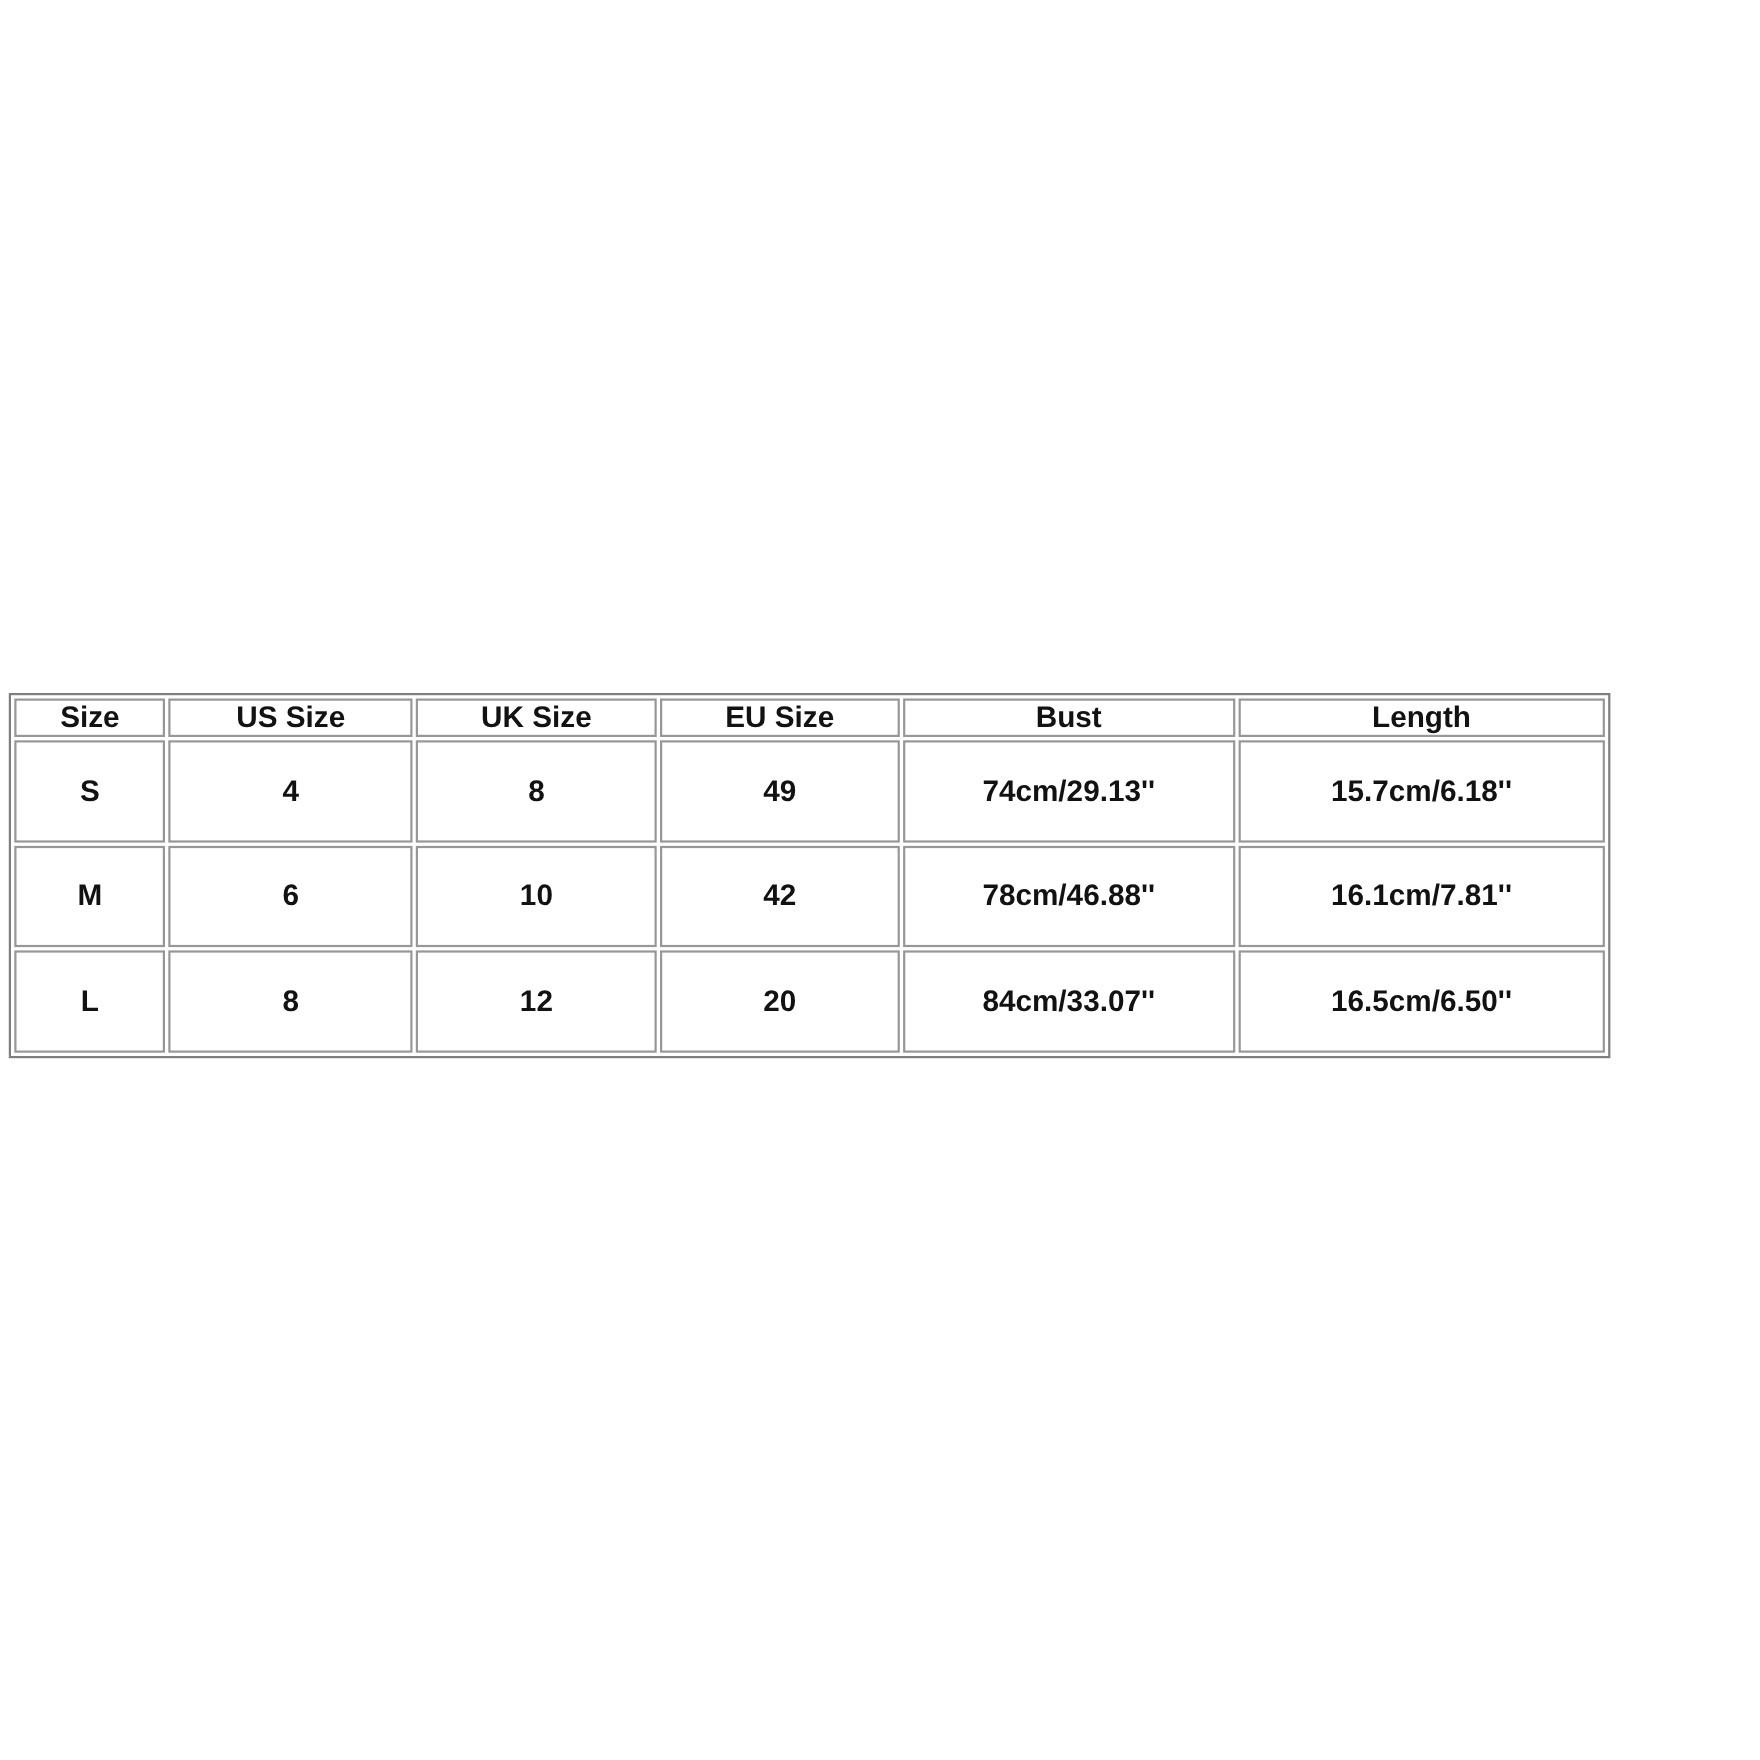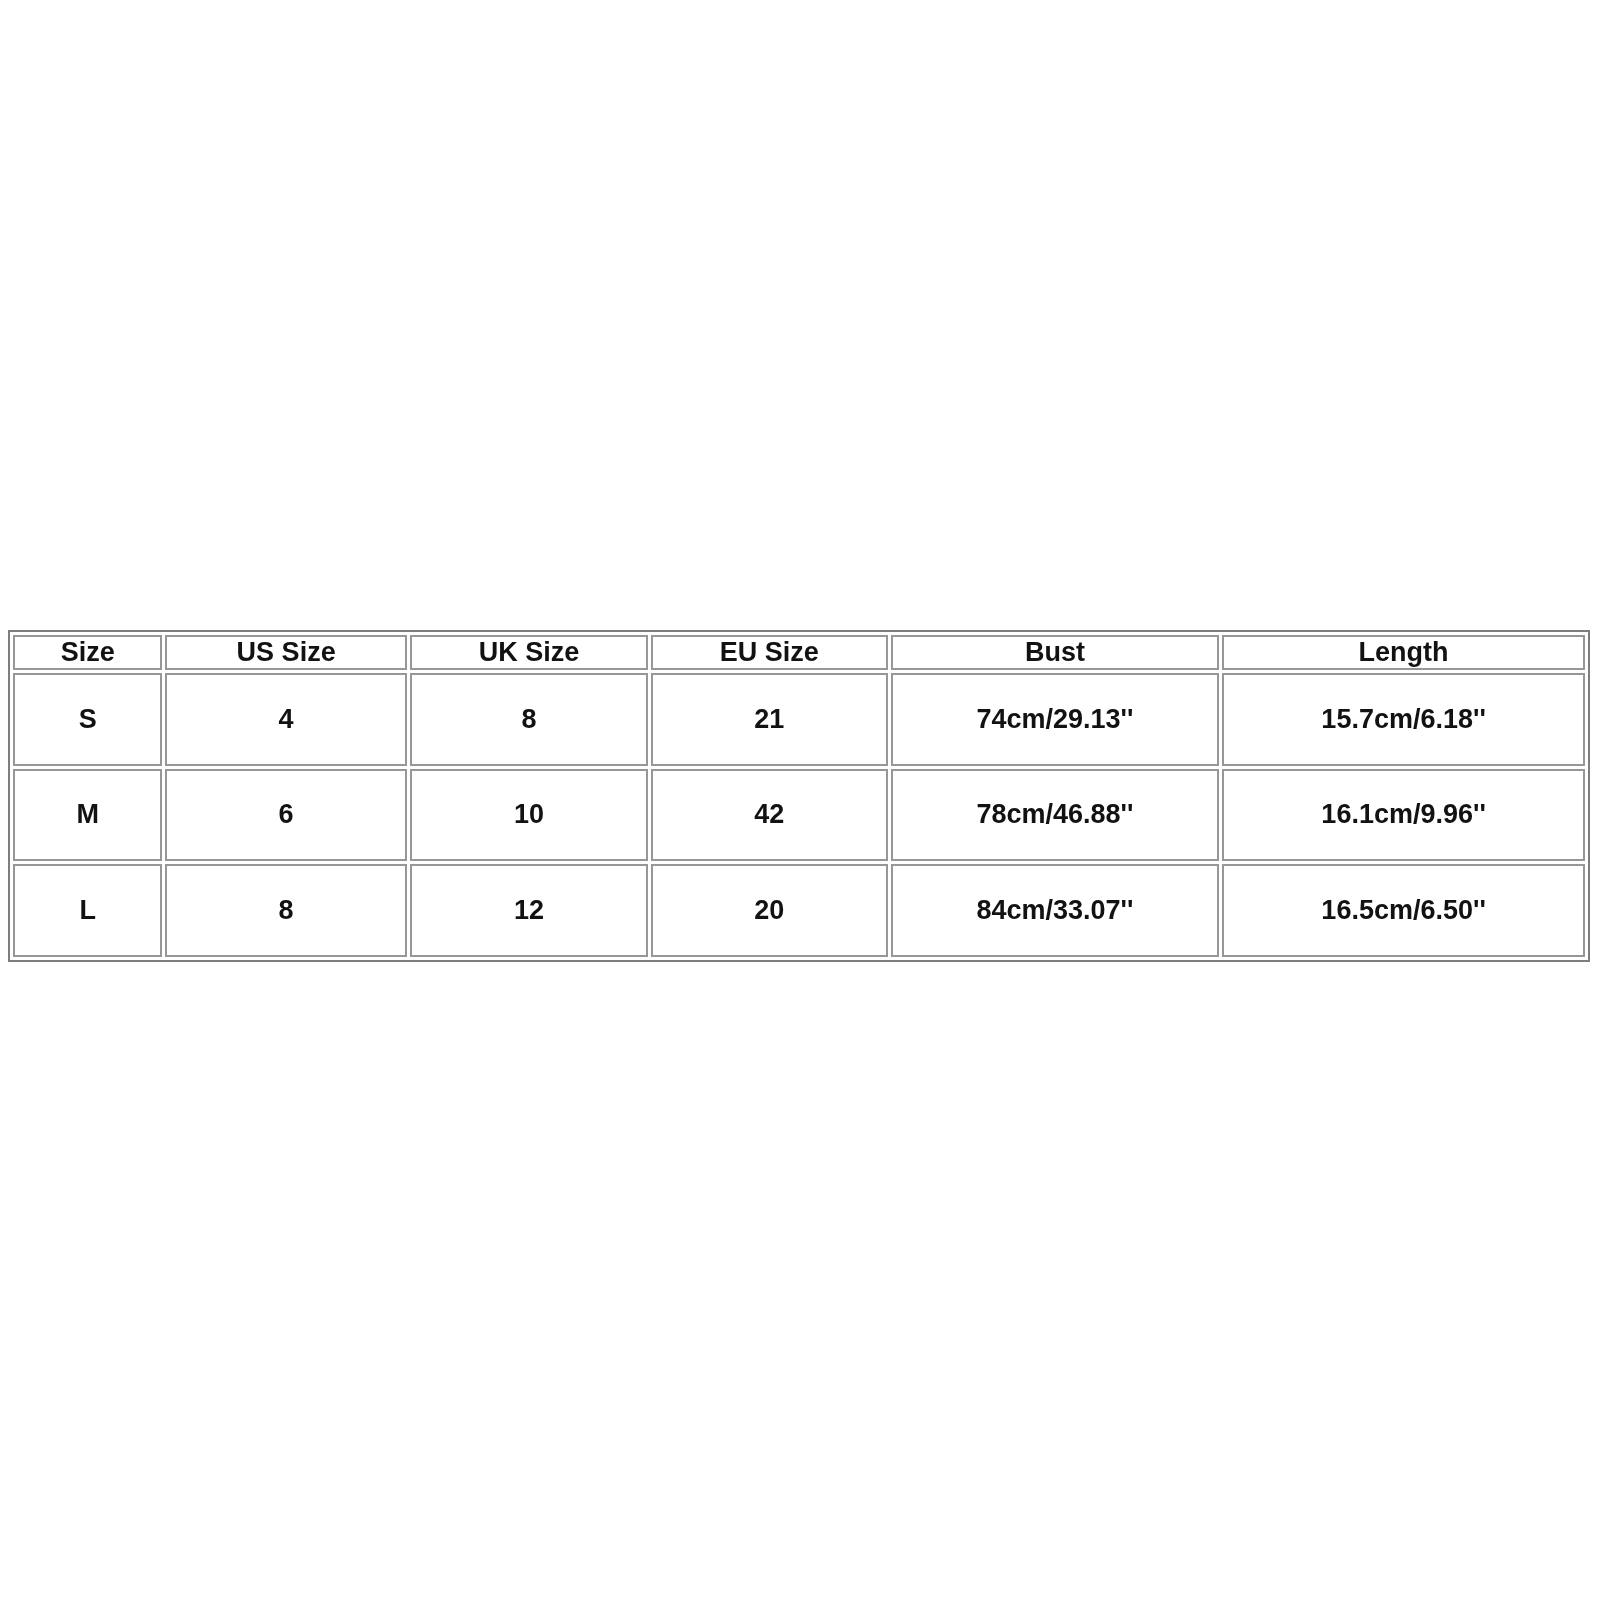--- a/index.html
+++ b/index.html
@@ -10,21 +10,21 @@
   body {
     width: 1600px;
     height: 1600px;
     position: relative;
     font-family: "Liberation Sans", sans-serif;
   }
   .size-table-wrap {
     position: absolute;
     left: 8px;
     top: 630px;
-    width: 1582px;
+    width: 1456px;
     height: 332px;
   }
   table.size-chart {
     width: 100%;
     height: 100%;
     border-collapse: separate;
     border-spacing: 3px;
     border: 2px solid #7e7e7e;
     background: #ffffff;
     table-layout: fixed;
@@ -70,31 +70,31 @@
           <th>EU Size</th>
           <th>Bust</th>
           <th>Length</th>
         </tr>
       </thead>
     <tbody>
         <tr>
           <td>S</td>
           <td>4</td>
           <td>8</td>
-          <td>21</td>
+          <td>49</td>
           <td>74cm/29.13''</td>
           <td>15.7cm/6.18''</td>
         </tr>
         <tr>
           <td>M</td>
           <td>6</td>
           <td>10</td>
           <td>42</td>
           <td>78cm/46.88''</td>
-          <td>16.1cm/9.96''</td>
+          <td>16.1cm/7.81''</td>
         </tr>
         <tr>
           <td>L</td>
           <td>8</td>
           <td>12</td>
           <td>20</td>
           <td>84cm/33.07''</td>
           <td>16.5cm/6.50''</td>
         </tr>
       </tbody>

